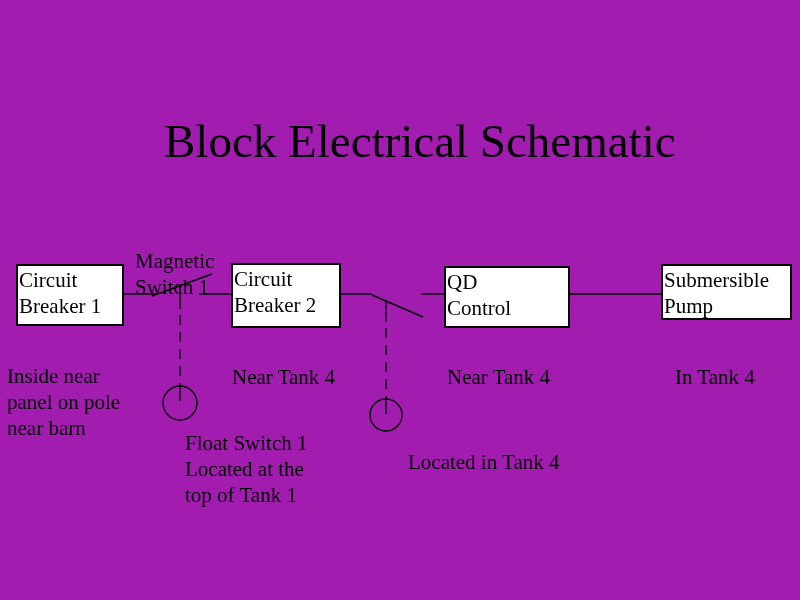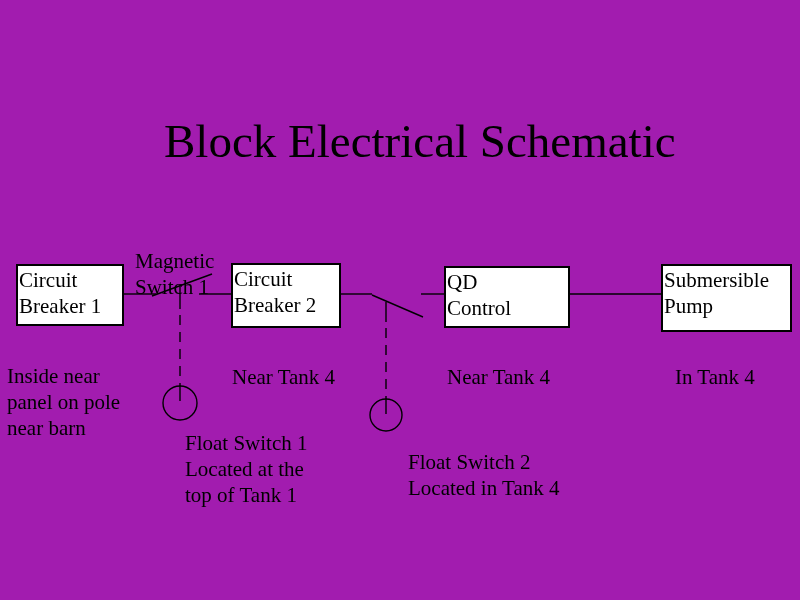--- a/index.html
+++ b/index.html
@@ -85,21 +85,21 @@
   <div class="block" style="left:231px; top:263px; width:110px; height:65px;">
     <div class="tline">Circuit</div>
     <div class="tline">Breaker 2</div>
   </div>
 
   <div class="block" style="left:444px; top:266px; width:126px; height:62px;">
     <div class="tline">QD</div>
     <div class="tline">Control</div>
   </div>
 
-  <div class="block" style="left:661px; top:264px; width:131px; height:68px;">
+  <div class="block" style="left:661px; top:264px; width:131px; height:56px;">
     <div class="tline">Submersible</div>
     <div class="tline">Pump</div>
   </div>
 
   <div class="note" style="left:7px; top:331px;">
     <div class="tline">Inside near</div>
     <div class="tline">panel on pole</div>
     <div class="tline">near barn</div>
   </div>
 
@@ -120,17 +120,16 @@
     <div class="tline">Switch 1</div>
   </div>
 
   <div class="switch-label" style="left:185px; top:398px;">
     <div class="tline">Float Switch 1</div>
     <div class="tline">Located at the</div>
     <div class="tline">top of Tank 1</div>
   </div>
 
   <div class="switch-label" style="left:408px; top:417px;">
-    <div class="tline">Float Switch 2</div>
     <div class="tline">Located in Tank 4</div>
   </div>
 
 </div>
 
 </body></html>

